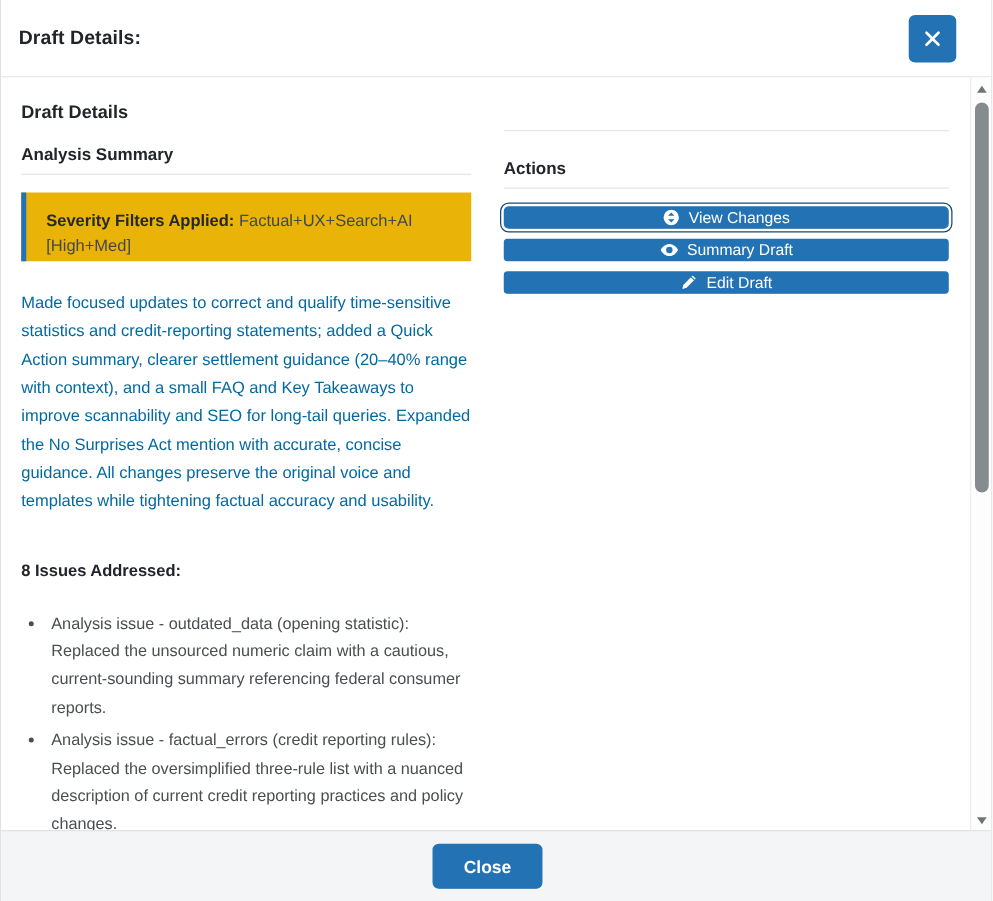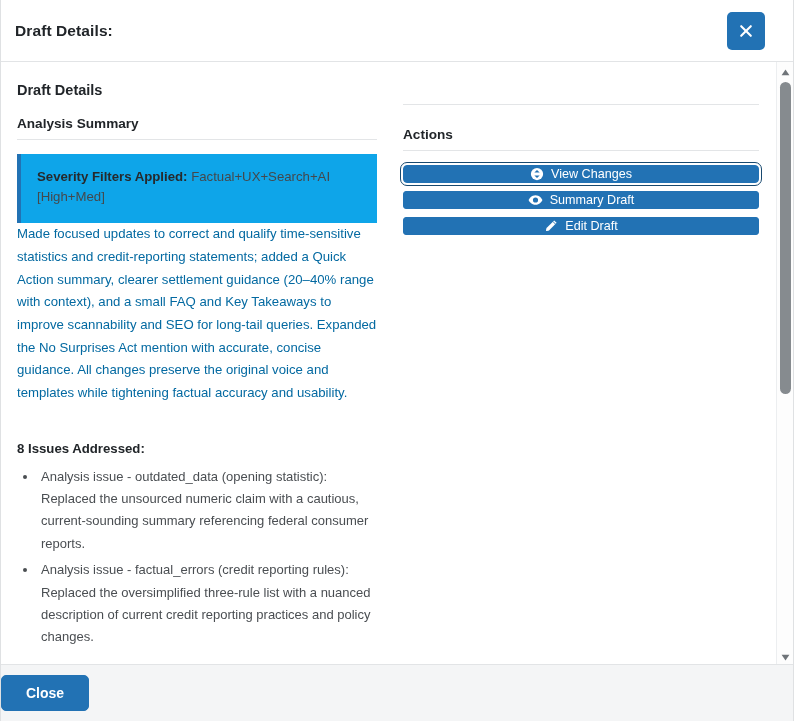--- a/index.html
+++ b/index.html
@@ -104,43 +104,44 @@
   }
   .rule-top {
     height: 1px;
     background: #e3e5e7;
     margin: 22px 0 22px 0;
     border: none;
   }
 
   
   .alert-box {
-    background: #0ea5e9;
+    background: #eab308;
     border-left: 4px solid #2272b4;
-    padding: 13px 14px 16px 16px;
+    padding: 13px 14px 2px 16px;
+    margin-bottom: 22px;
   }
   .alert-text {
     font-size: 13.2px;
     line-height: 1.52;
     color: #44484c;
   }
   .alert-text b { color: #26292c; font-weight: bold; }
 
   .summary-para {
     font-size: 13.2px;
     line-height: 1.72;
     color: #0369a1;
     margin: 0 0 36px 0;
   }
 
   .issues-title {
     font-size: 13.2px;
     font-weight: bold;
     color: #212529;
-    margin: 0 0 10px 0;
+    margin: 0 0 24px 0;
   }
   ul.issues-list {
     list-style: disc;
     margin: 0;
     padding-left: 21px;
   }
   ul.issues-list li {
     font-size: 13px;
     line-height: 1.72;
     color: #4a4e52;
@@ -215,21 +216,21 @@
   }
 
   
   .modal-footer {
     height: 57px;
     flex: 0 0 57px;
     background: #f4f5f6;
     border-top: 1px solid #e2e4e6;
     display: flex;
     align-items: center;
-    justify-content: flex-start;
+    justify-content: center;
     padding-right: 14px;
   }
   .close-btn {
     background: #2272b4;
     color: #ffffff;
     border: 1px solid #2272b4;
     border-radius: 5px;
     font-family: "Liberation Sans", sans-serif;
     font-size: 14px;
     font-weight: bold;

